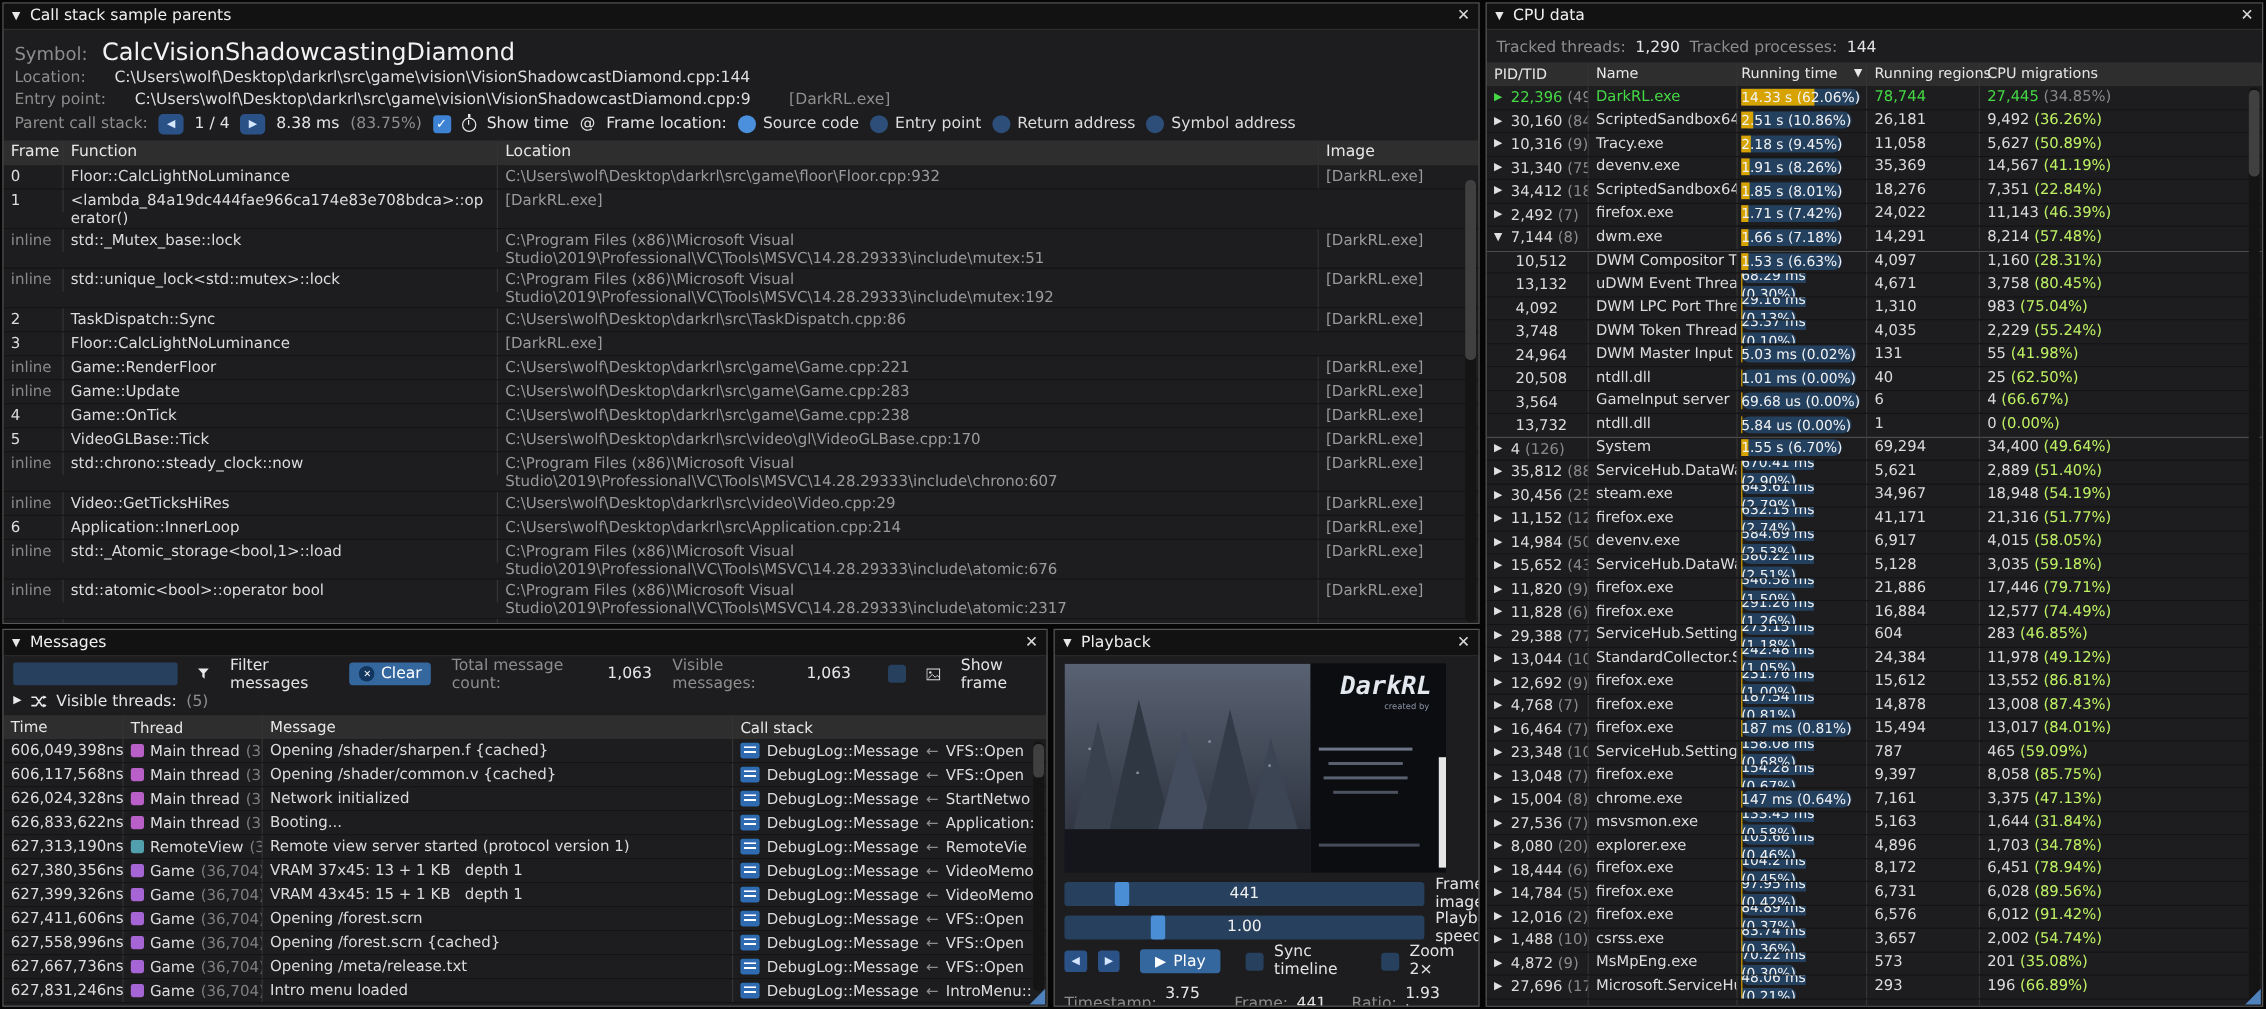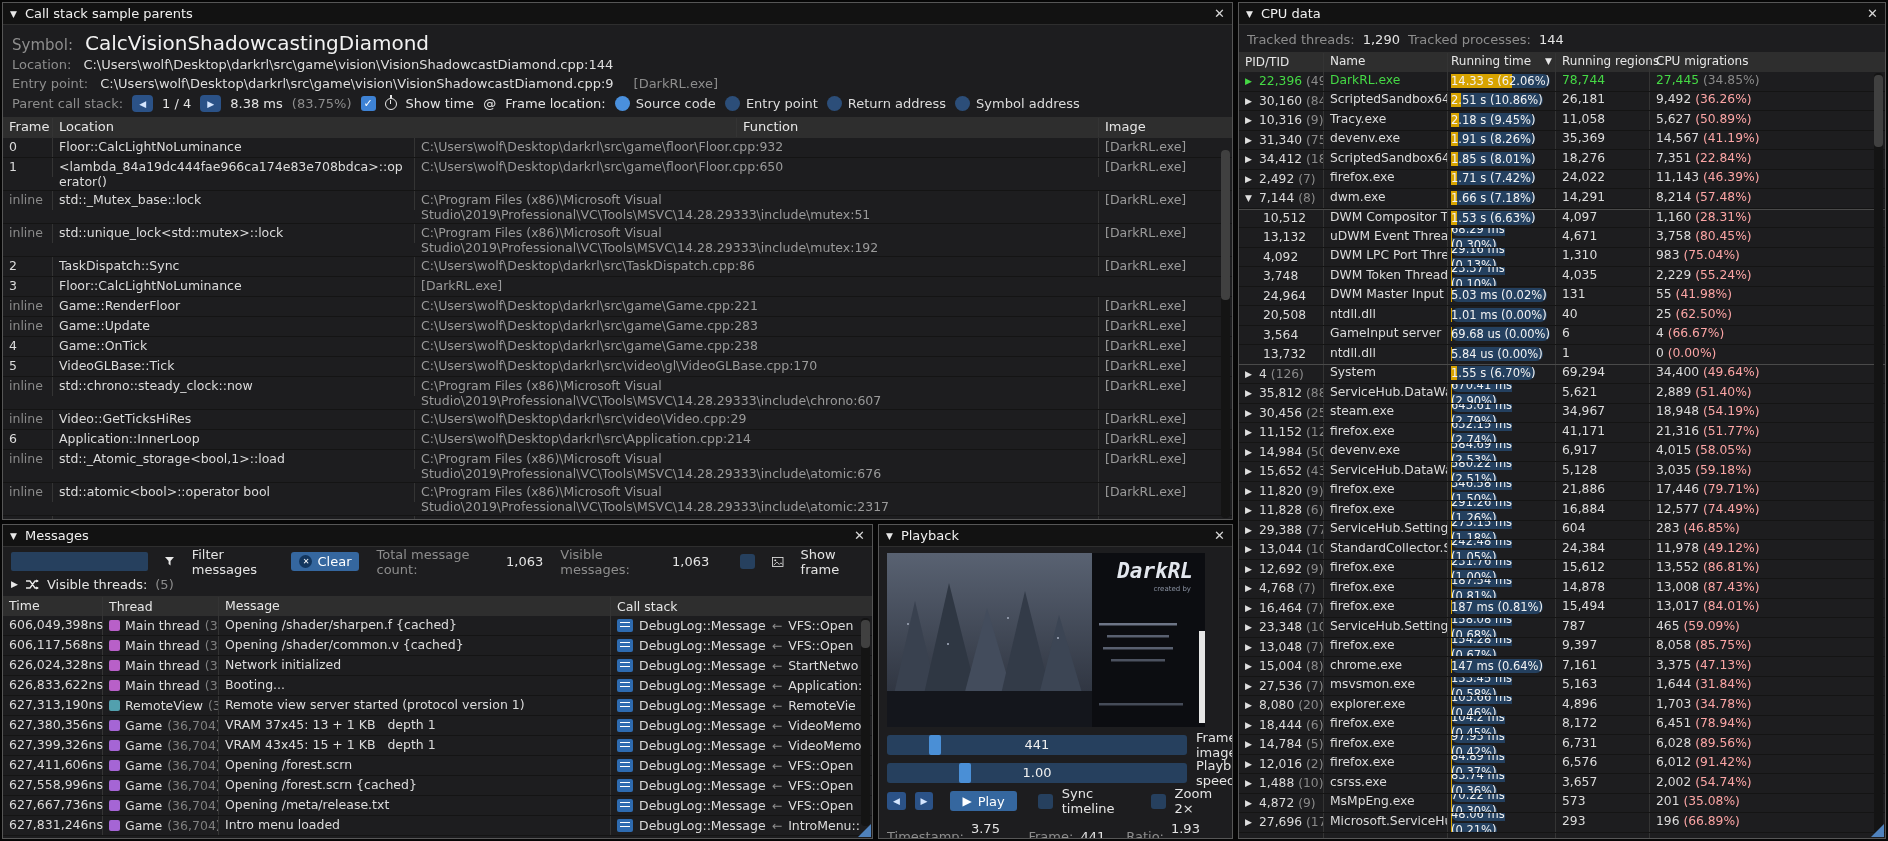--- a/index.html
+++ b/index.html
@@ -12,21 +12,21 @@
   #panel-cpu{left:1238px;top:2px;width:648px;height:837px;}
   .titlebar{height:22px;background:#121212;border-bottom:1px solid #2e2e2e;display:flex;align-items:center;gap:8px;padding:0 7px;color:#f0f0f0;}
   .collapse{font-size:9px;color:#e8e8e8;}
   .close{margin-left:auto;color:#d8d8d8;font-size:13px;line-height:1;}
   .glabel{color:#8d8d8d;}
   .white{color:#e4e4e4;}
   
   .sym-line{display:flex;align-items:baseline;gap:12px;padding:6px 9px 0;}
   .sym-line .glabel{font-size:15px;}
   .sym-val{font-size:20px;color:#f2f2f2;}
-  .loc-line{display:flex;gap:12px;padding:2px 9px;font-size:13px;align-items:baseline;}
+  .loc-line{display:flex;gap:24px;padding:2px 9px;font-size:13px;align-items:baseline;}
   .loc-line .path{color:#dedede;}
   .loc-line .img{color:#8d8d8d;margin-left:8px;}
   .parent-line{display:flex;align-items:center;gap:9px;padding:3px 9px 6px;height:24px;}
   .nav-btn{width:21px;height:17px;background:#2b5287;border-radius:4px;color:#d5e6ff;display:flex;align-items:center;justify-content:center;font-size:9px;}
   .cb{width:15px;height:15px;border-radius:3px;background:#26405e;display:flex;align-items:center;justify-content:center;font-size:11px;color:#fff;flex:0 0 auto;}
   .cb.on{background:#3e82d4;}
   .radio{width:15px;height:15px;border-radius:50%;background:#2c4e79;flex:0 0 auto;}
   .radio.sel{background:#4a90dd;}
   .rlbl{margin-left:-3px;}
   .icon-clock{width:12px;height:12px;border:1.5px solid #e8e8e8;border-radius:50%;position:relative;flex:0 0 auto;}
@@ -87,21 +87,21 @@
   .c-time{width:108px;flex:0 0 auto;padding:1px 3px;}
   .c-reg{width:94px;flex:0 0 auto;white-space:nowrap;}
   .c-mig{flex:1;white-space:nowrap;}
   .exp{width:10px;font-size:9px;color:#e0e0e0;flex:0 0 auto;}
   .cnt{color:#8a8a8a;}
   .pill{position:relative;height:16px;border-radius:8px;background:#24405f;overflow:hidden;text-align:center;font-size:11.5px;line-height:16px;color:#f2f2f2;}
   .pill-fill{position:absolute;left:0;top:0;bottom:0;background:#d7a300;}
   .pill-text{position:relative;}
   .t-row.hl .c-pid,.t-row.hl .c-name,.t-row.hl .reg-val,.t-row.hl .mig-val,.t-row.hl .exp{color:#45d945;}
   .t-row.hl .cnt,.t-row.hl .pct{color:#8a8a8a;}
-  .pct{color:#fca5a5;}
+  .pct{color:#bef264;}
   .t-row.child .exp{visibility:hidden;}
   .t-row.child .c-pid{padding-left:10px;}
   .t-row.sep-top{border-top:1px solid #4a4a4a;}
   .t-row.sep-bot{border-bottom:1px solid #4a4a4a;}
   .sort{float:right;font-size:9px;color:#e8e8e8;margin-top:2px;}
 </style>
 </head>
 <body>
 
 <div class="panel" id="panel-callstack">
@@ -140,37 +140,36 @@
     <span class="radio"></span>
     <span class="rlbl">Entry point</span>
     <span class="radio"></span>
     <span class="rlbl">Return address</span>
     <span class="radio"></span>
     <span class="rlbl">Symbol address</span>
   </div>
   <div class="ca-table">
     <div class="t-head">
       <span class="cell ca-frame">Frame</span>
+      <span class="cell ca-fn">Function</span>
       <span class="cell ca-loc" style="color:#e6e6e6">Location</span>
-      <span class="cell ca-fn">Function</span>
       <span class="cell ca-img" style="color:#e6e6e6">Image</span>
     </div>
     <div>
 
         <div class="t-row">
           <span class="cell ca-frame">0</span>
           <span class="cell ca-fn">Floor::CalcLightNoLuminance</span>
           <span class="cell ca-loc">C:\Users\wolf\Desktop\darkrl\src\game\floor\Floor.cpp:932</span>
           <span class="cell ca-img">[DarkRL.exe]</span>
         </div>
 
         <div class="t-row">
           <span class="cell ca-frame">1</span>
           <span class="cell ca-fn">&lt;lambda_84a19dc444fae966ca174e83e708bdca&gt;::operator()</span>
-          <span class="cell ca-loc">C:\Users\wolf\Desktop\darkrl\src\game\floor\Floor.cpp:650</span>
           <span class="cell ca-img">[DarkRL.exe]</span>
         </div>
 
         <div class="t-row dim">
           <span class="cell ca-frame">inline</span>
           <span class="cell ca-fn">std::_Mutex_base::lock</span>
           <span class="cell ca-loc">C:\Program Files (x86)\Microsoft Visual Studio\2019\Professional\VC\Tools\MSVC\14.28.29333\include\mutex:51</span>
           <span class="cell ca-img">[DarkRL.exe]</span>
         </div>
 

